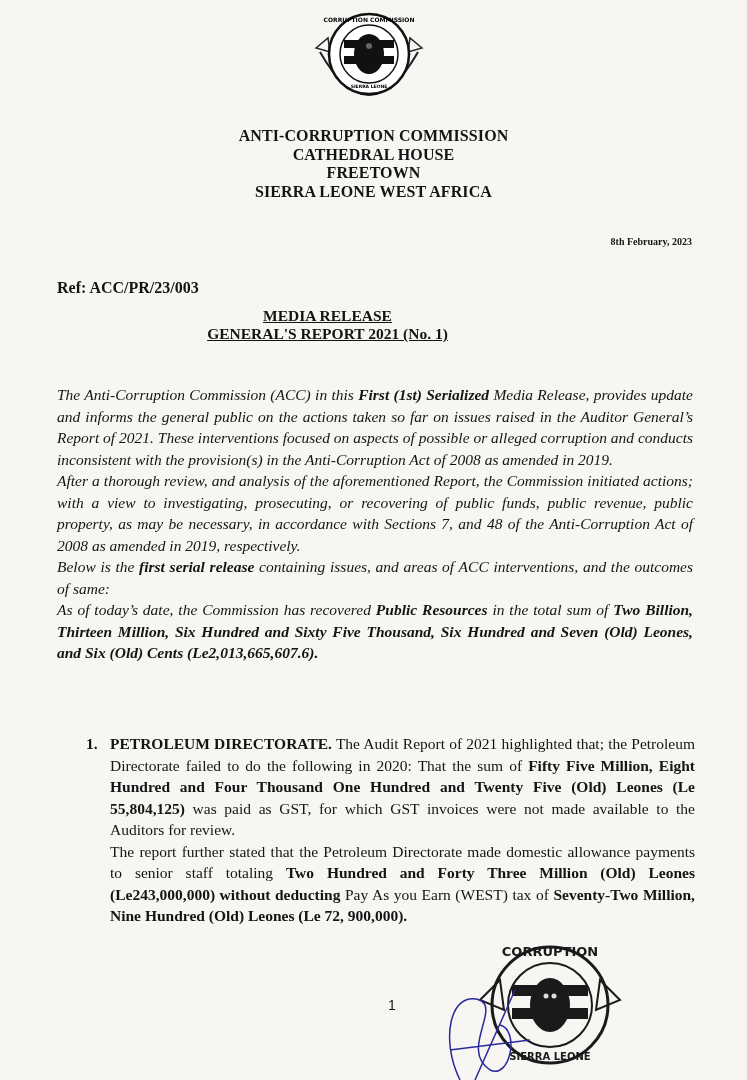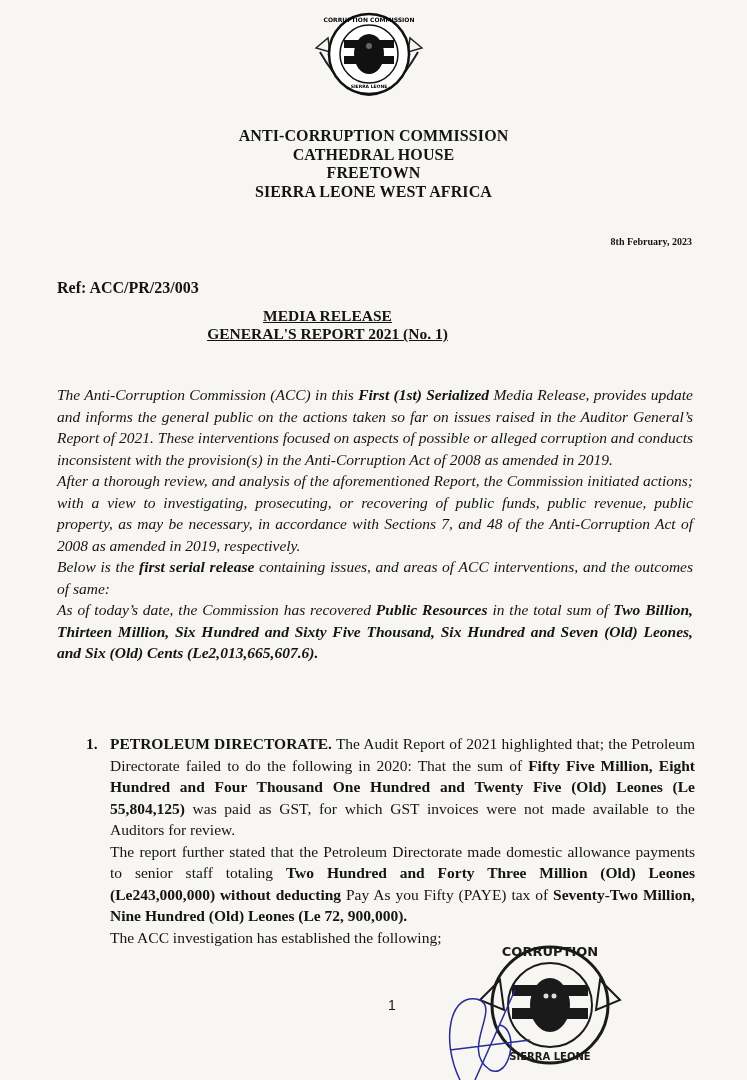--- a/index.html
+++ b/index.html
@@ -79,22 +79,21 @@
     <p><span>The Anti-Corruption Commission (ACC) in this </span><b>First (1st) Serialized</b><span> Media Release, provides update and informs the general public on the actions taken so far on issues raised in the Auditor General’s Report of 2021. These interventions focused on aspects of possible or alleged corruption and conducts inconsistent with the provision(s) in the Anti-Corruption Act of 2008 as amended in 2019.</span></p>
     <p>After a thorough review, and analysis of the aforementioned Report, the Commission initiated actions; with a view to investigating, prosecuting, or recovering of public funds, public revenue, public property, as may be necessary, in accordance with Sections 7, and 48 of the Anti-Corruption Act of 2008 as amended in 2019, respectively.</p>
     <p><span>Below is the </span><b>first serial release</b><span> containing issues, and areas of ACC interventions, and the outcomes of same:</span></p>
     <p><span>As of today’s date, the Commission has recovered </span><b>Public Resources</b><span> in the total sum of </span><b>Two Billion, Thirteen Million, Six Hundred and Sixty Five Thousand, Six Hundred and Seven (Old) Leones,  and Six (Old) Cents (Le2,013,665,607.6).</b></p>
   </div>
 
   <div class="item">
     <span class="num">1.</span>
     <div class="text">
       <p><b>PETROLEUM DIRECTORATE.</b><span> The Audit Report of 2021 highlighted that; the Petroleum Directorate failed to do the following in 2020: That the sum of </span><b>Fifty Five Million, Eight Hundred and Four Thousand One Hundred and Twenty Five (Old) Leones (Le 55,804,125)</b><span> was paid as GST, for which GST invoices were not made available to the Auditors for review.</span></p>
-      <p><span>The report further stated that the Petroleum Directorate made domestic allowance payments to senior staff totaling </span><b>Two Hundred and Forty Three Million (Old) Leones (Le243,000,000) without deducting</b><span> Pay As you Fifty (PAYE) tax of </span><b>Seventy-Two Million, Nine Hundred (Old) Leones (Le 72, 900,000).</b></p>
-      <p>The ACC investigation has established the following;</p>
+      <p><span>The report further stated that the Petroleum Directorate made domestic allowance payments to senior staff totaling </span><b>Two Hundred and Forty Three Million (Old) Leones (Le243,000,000) without deducting</b><span> Pay As you Earn (WEST) tax of </span><b>Seventy-Two Million, Nine Hundred (Old) Leones (Le 72, 900,000).</b></p>
     </div>
   </div>
 
   <div class="pagenum">1</div>
 
   <svg class="stamp" viewBox="0 0 240 150">
     <path d="M60 70 L80 50 L84 80 Z" fill="none" stroke="#1a1a1a" stroke-width="2"></path>
     <path d="M200 70 L180 50 L176 80 Z" fill="none" stroke="#1a1a1a" stroke-width="2"></path>
     <circle cx="130" cy="75" r="58" fill="none" stroke="#1a1a1a" stroke-width="3"></circle>
     <circle cx="130" cy="75" r="42" fill="none" stroke="#1a1a1a" stroke-width="2"></circle>

